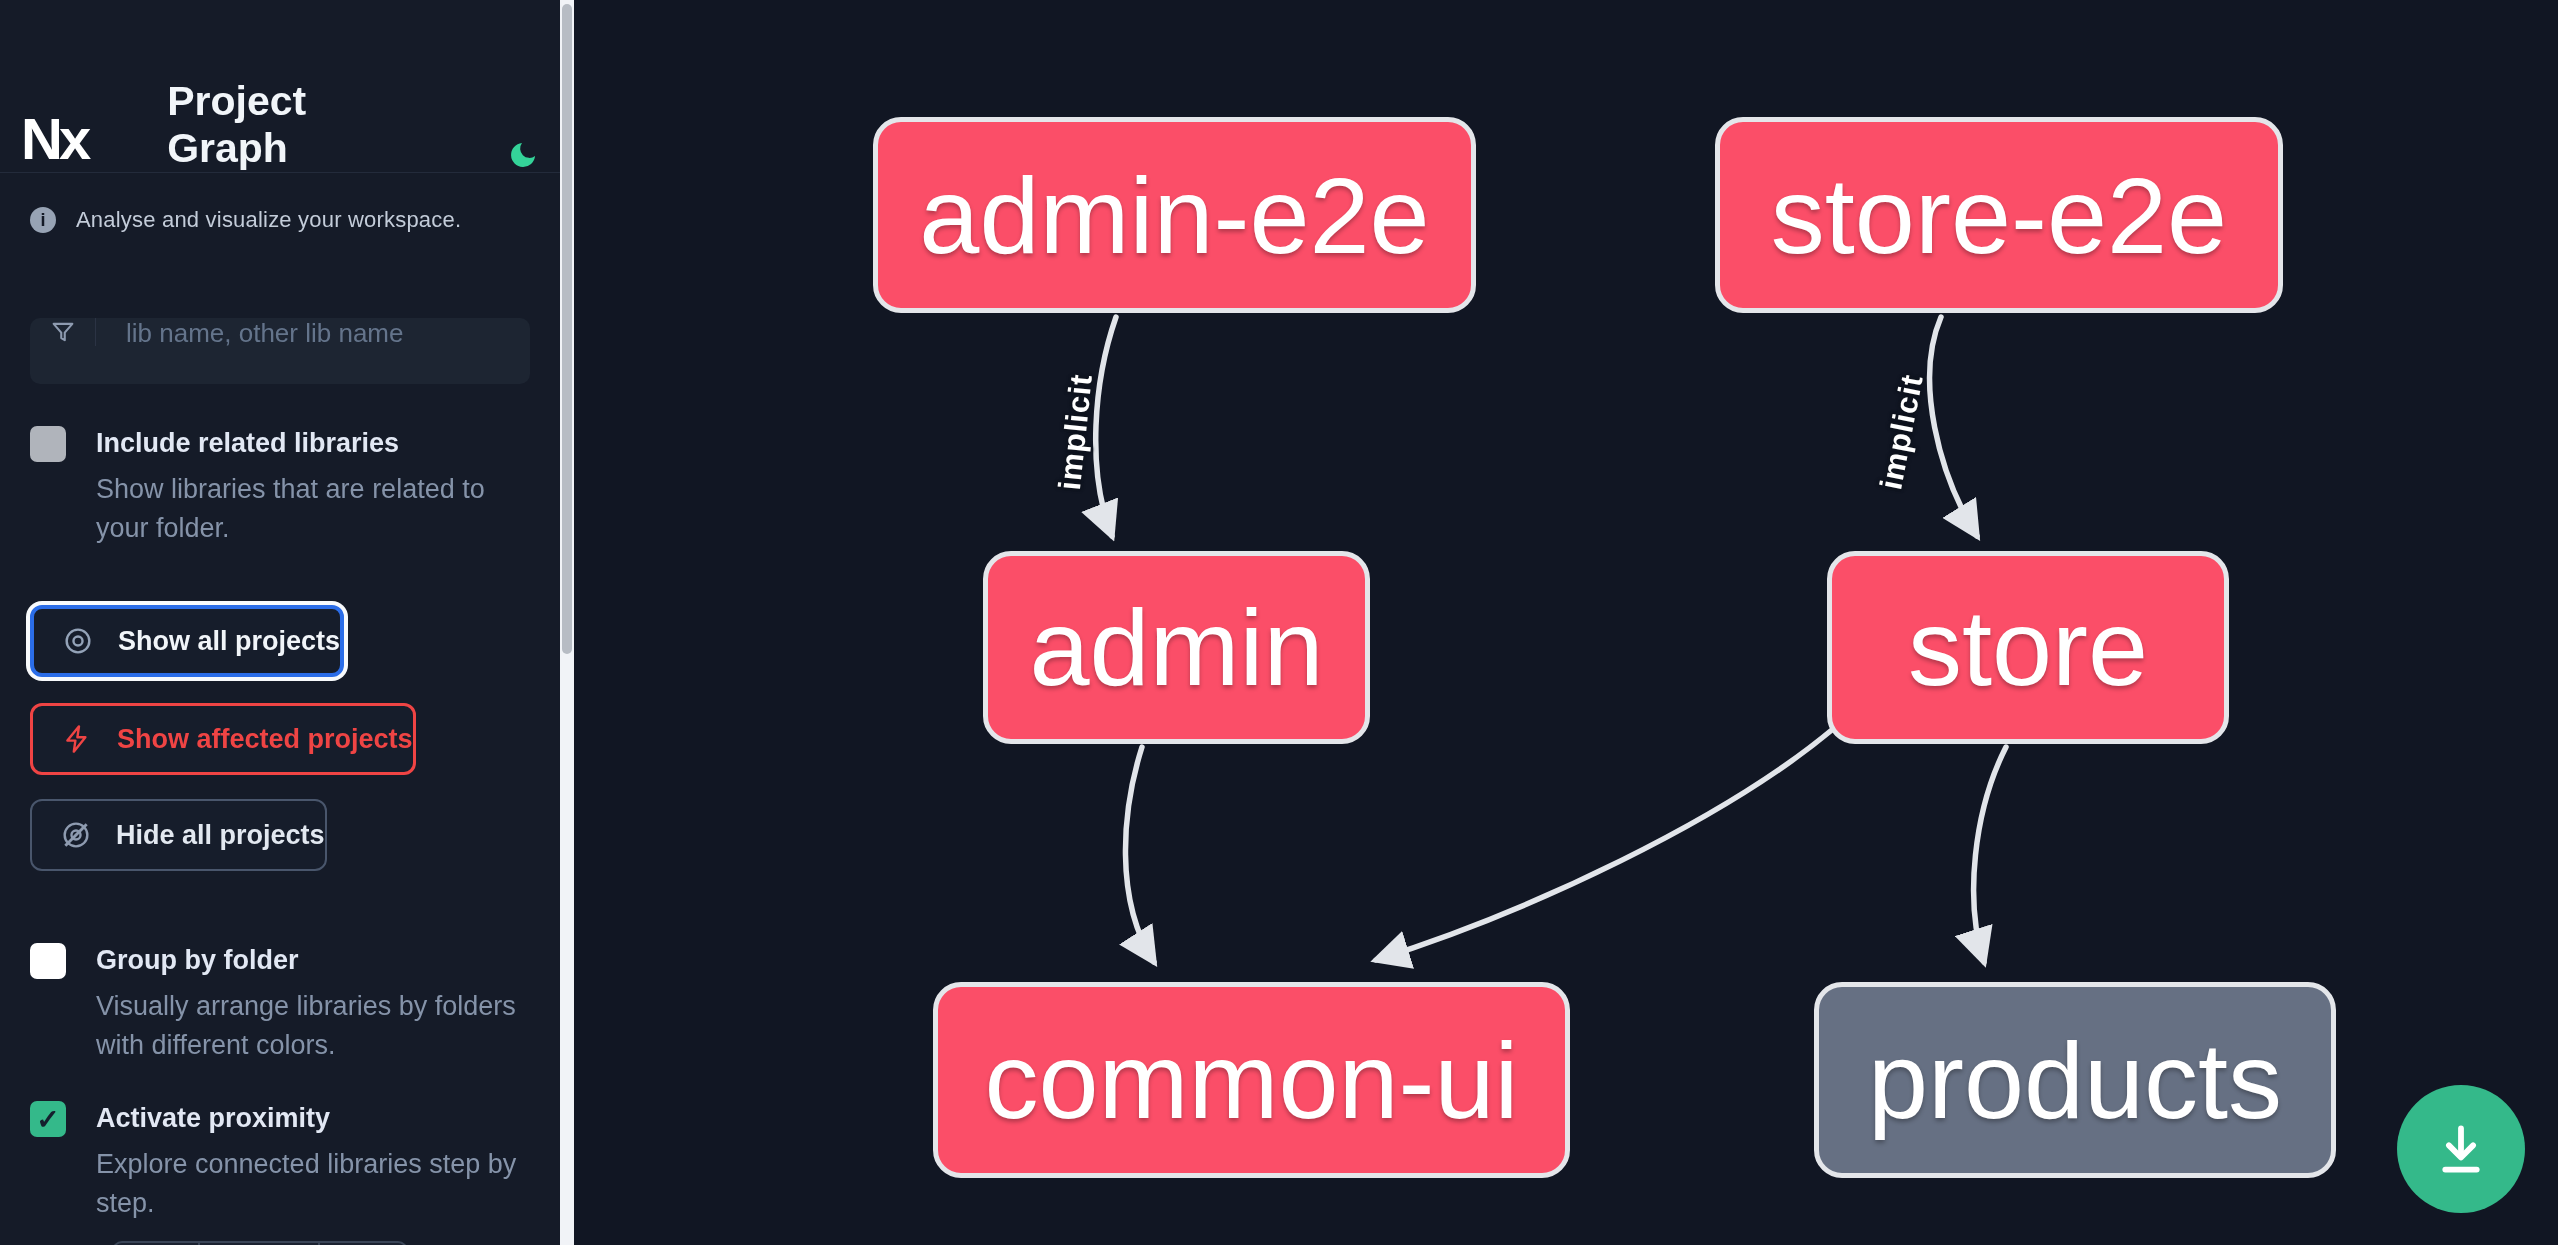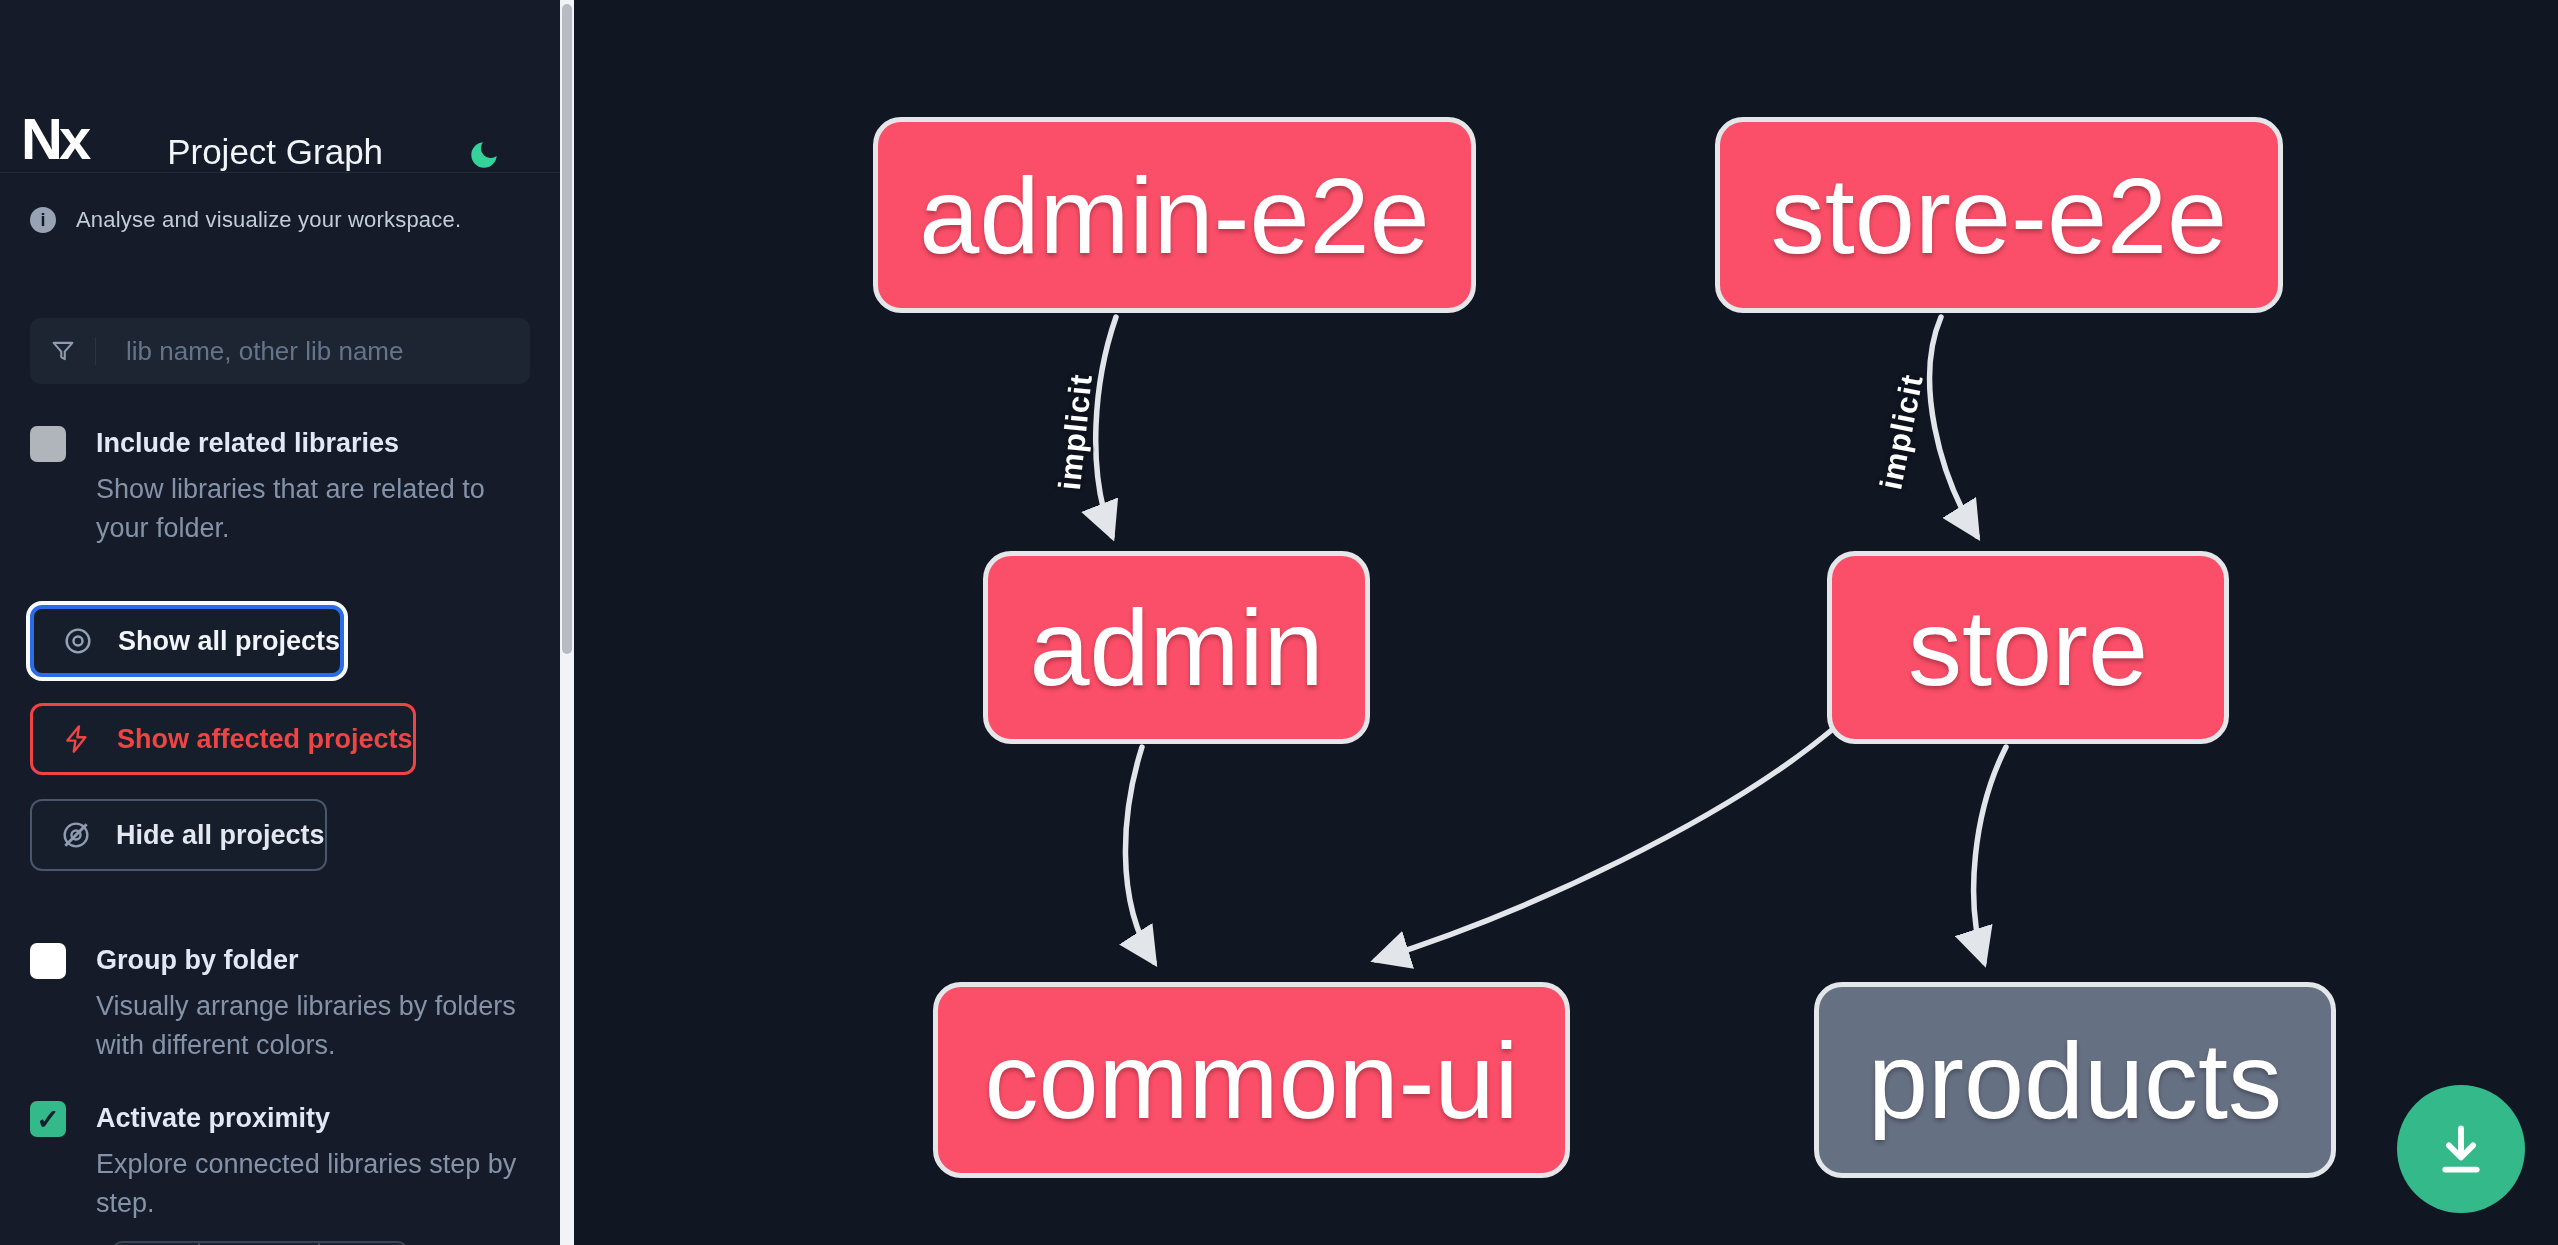--- a/index.html
+++ b/index.html
@@ -6,30 +6,30 @@
   html,body { width:2558px; height:1245px; overflow:hidden; background:#111623;
               font-family:"Liberation Sans", sans-serif; }
   .app { position:relative; width:2558px; height:1245px; }
 
   
   .sidebar { position:absolute; left:0; top:0; width:560px; height:1245px;
              background:#151b28; overflow:hidden; }
   .sb-header { height:173px; display:flex; align-items:flex-end; padding:0 21px;
                border-bottom:1px solid #232b3b;gap:40px; }
   .logo { font-size:58px; font-weight:800; color:#ffffff; letter-spacing:-4px; }
-  .title { font-size:35px; font-weight:400; color:#f1f5f9; margin-left:40px; }
+  .title { font-size:41px; font-weight:700; color:#f1f5f9; margin-left:40px; }
   .moon { margin-left:44px; width:34px; height:34px; }
 
   .tagline { display:flex; align-items:center; gap:20px; padding:0 30px; margin-top:32px; height:30px; }
   .info-icon { width:26px; height:26px; border-radius:50%; background:#97a3b4; color:#141a26;
                font-weight:800; font-size:18px; display:flex; align-items:center; justify-content:center; flex:0 0 auto; }
   .tagline-text { font-size:22px; color:#c3ccd9; letter-spacing:.2px; }
 
   .search { margin:83px 30px 0 30px; height:66px; background:#1d2532; border-radius:10px;
-            display:flex; align-items:center; }
+            display:flex; align-items:flex-start; }
   .search-funnel { width:66px; display:flex; align-items:center; justify-content:center;
                    border-right:1px solid #2b3344; }
   .search input { flex:1; background:transparent; border:none; outline:none; color:#e2e8f0;
                   font-size:26px; padding:0 10px 0 30px; font-family:inherit; }
   .search input::placeholder { color:#64748b; }
 
   .check-row { display:grid; grid-template-columns:36px 1fr; column-gap:30px; padding:0 30px; }
   .cr1 { margin-top:41px; } .cr2 { margin-top:71px; } .cr3 { margin-top:35px; }
   .checkbox { width:36px; height:36px; border-radius:7px; margin-top:1px; }
   .cb-gray  { background:#b0b4bb; }

